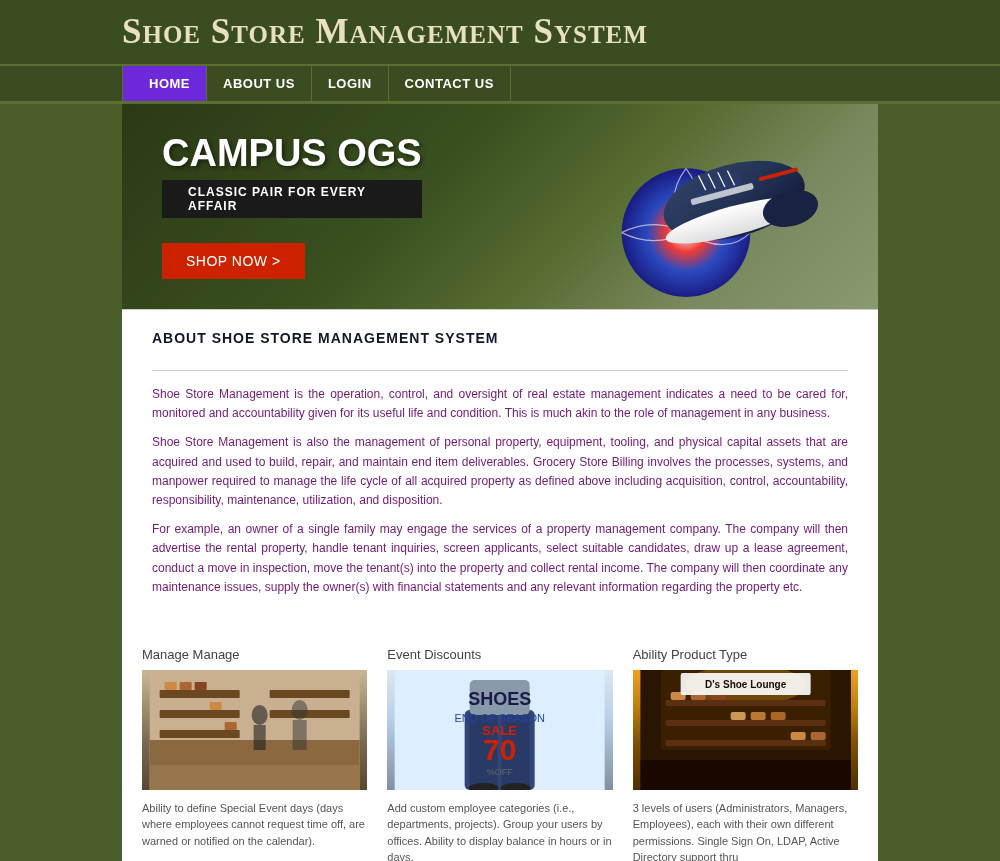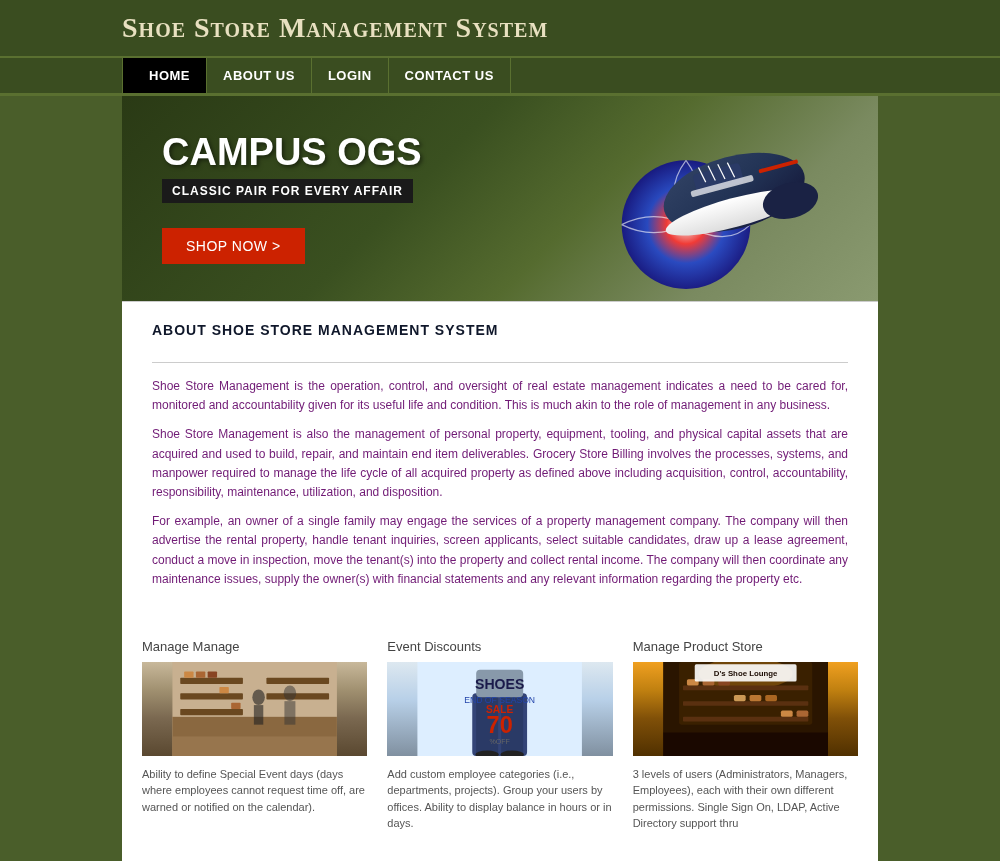--- a/index.html
+++ b/index.html
@@ -11,21 +11,21 @@
     }
 
     
     #header {
       background: #3a4d20;
       padding: 12px 122px;
       border-bottom: 2px solid #5a7030;
     }
     #header-title {
       color: #e8e0c0;
-      font-size: 28px;
+      font-size: 35px;
       font-variant: small-caps;
       font-weight: bold;
       letter-spacing: 1px;
     }
 
     
     #nav {
       background: #3a4d20;
       padding: 0 122px;
       display: flex;
@@ -36,21 +36,21 @@
       font-size: 13px;
       font-family: Arial, sans-serif;
       font-weight: bold;
       padding: 10px 16px;
       cursor: pointer;
       border-right: 1px solid #5a7030;
       text-transform: uppercase;
       letter-spacing: 0.5px;
     }
     .nav-item:first-child { border-left: 1px solid #5a7030; }
-    .nav-item.active { background: #000000; padding-left: 26px; }
+    .nav-item.active { background: #6d28d9; padding-left: 26px; }
 
     
     #main-content {
       background: #e8e4d0;
       margin: 0 122px;
       min-height: 600px;
     }
 
     
     #hero {
@@ -78,21 +78,21 @@
       line-height: 1;
       margin-bottom: 8px;
       text-shadow: 2px 2px 4px rgba(0,0,0,0.5);
     }
 
     #hero-tagline {
       background: #1a1a1a;
       color: #fff;
       font-size: 12px;
       font-weight: bold;
-      padding: 5px 10px;
+      padding: 5px 26px;
       letter-spacing: 1px;
       font-family: Arial, sans-serif;
       margin-bottom: 20px;
       display: inline-block;
     }
 
     #hero-shop-btn {
       background: #cc2200;
       color: #fff;
       font-size: 14px;
@@ -158,21 +158,21 @@
     .card-title {
       font-size: 13px;
       font-family: Arial, sans-serif;
       color: #444;
       margin-bottom: 8px;
       font-weight: normal;
     }
 
     .card-img {
       width: 100%;
-      height: 94px;
+      height: 120px;
       margin-bottom: 10px;
       overflow: hidden;
       position: relative;
     }
 
     
     .card-img-1 {
       background: linear-gradient(180deg, #c8b89a 0%, #a09070 30%, #7a6850 60%, #5a4830 100%);
     }
 
@@ -336,21 +336,21 @@
             <text x="105" y="65" font-size="13" font-weight="bold" fill="#cc2200" text-anchor="middle" font-family="Arial">SALE</text>
             <text x="105" y="90" font-size="30" font-weight="bold" fill="#cc2200" text-anchor="middle" font-family="Arial">70</text>
             <text x="105" y="105" font-size="9" fill="#666" text-anchor="middle" font-family="Arial">%OFF</text>
           </svg>
         </div>
         <p class="card-desc">Add custom employee categories (i.e., departments, projects). Group your users by offices. Ability to display balance in hours or in days.</p>
 
       </div>
 
       <div class="card">
-        <div class="card-title">Manage Product Store</div>
+        <div class="card-title">Ability Product Type</div>
         <div class="card-img card-img-3">
           <svg width="100%" height="100%" viewBox="0 0 210 120">
             <rect width="210" height="120" fill="#1a0a00"></rect>
 
             <rect x="0" y="0" width="210" height="120" fill="#2a1500"></rect>
             <rect x="20" y="0" width="170" height="80" fill="#3a2000" rx="3"></rect>
 
             <ellipse cx="105" cy="15" rx="60" ry="20" fill="#f0a020" opacity="0.3"></ellipse>
 
             <rect x="25" y="30" width="160" height="6" fill="#5a3010" rx="1"></rect>

